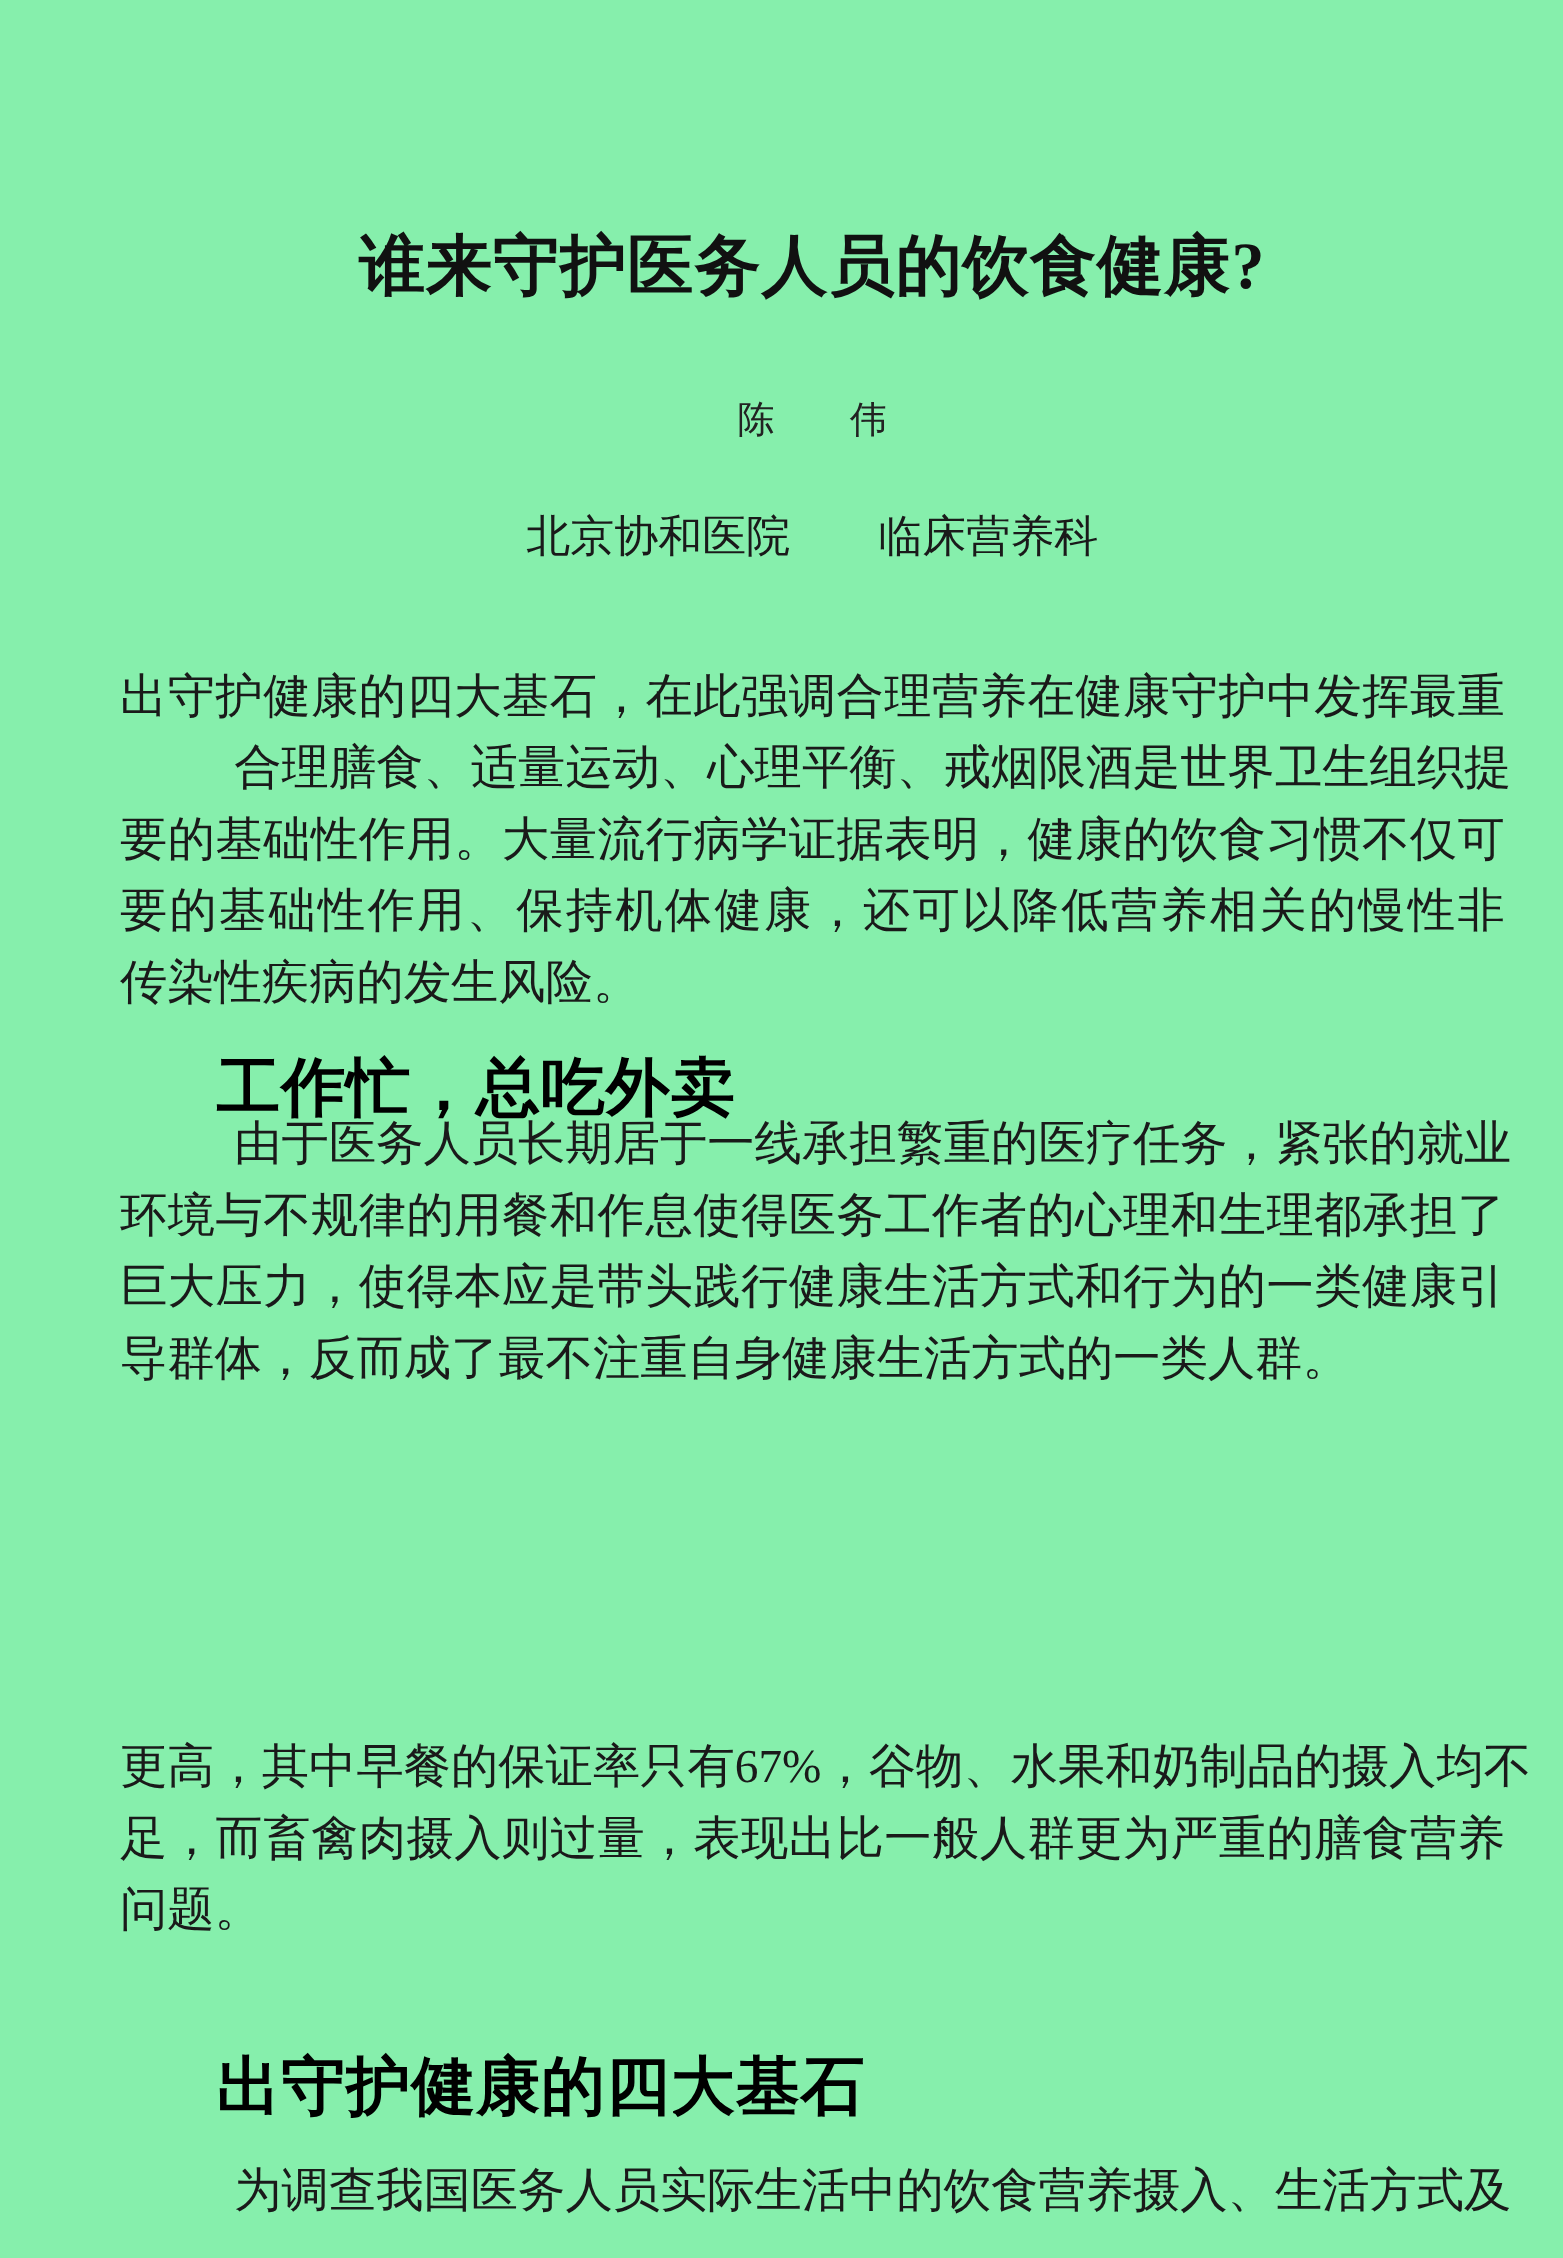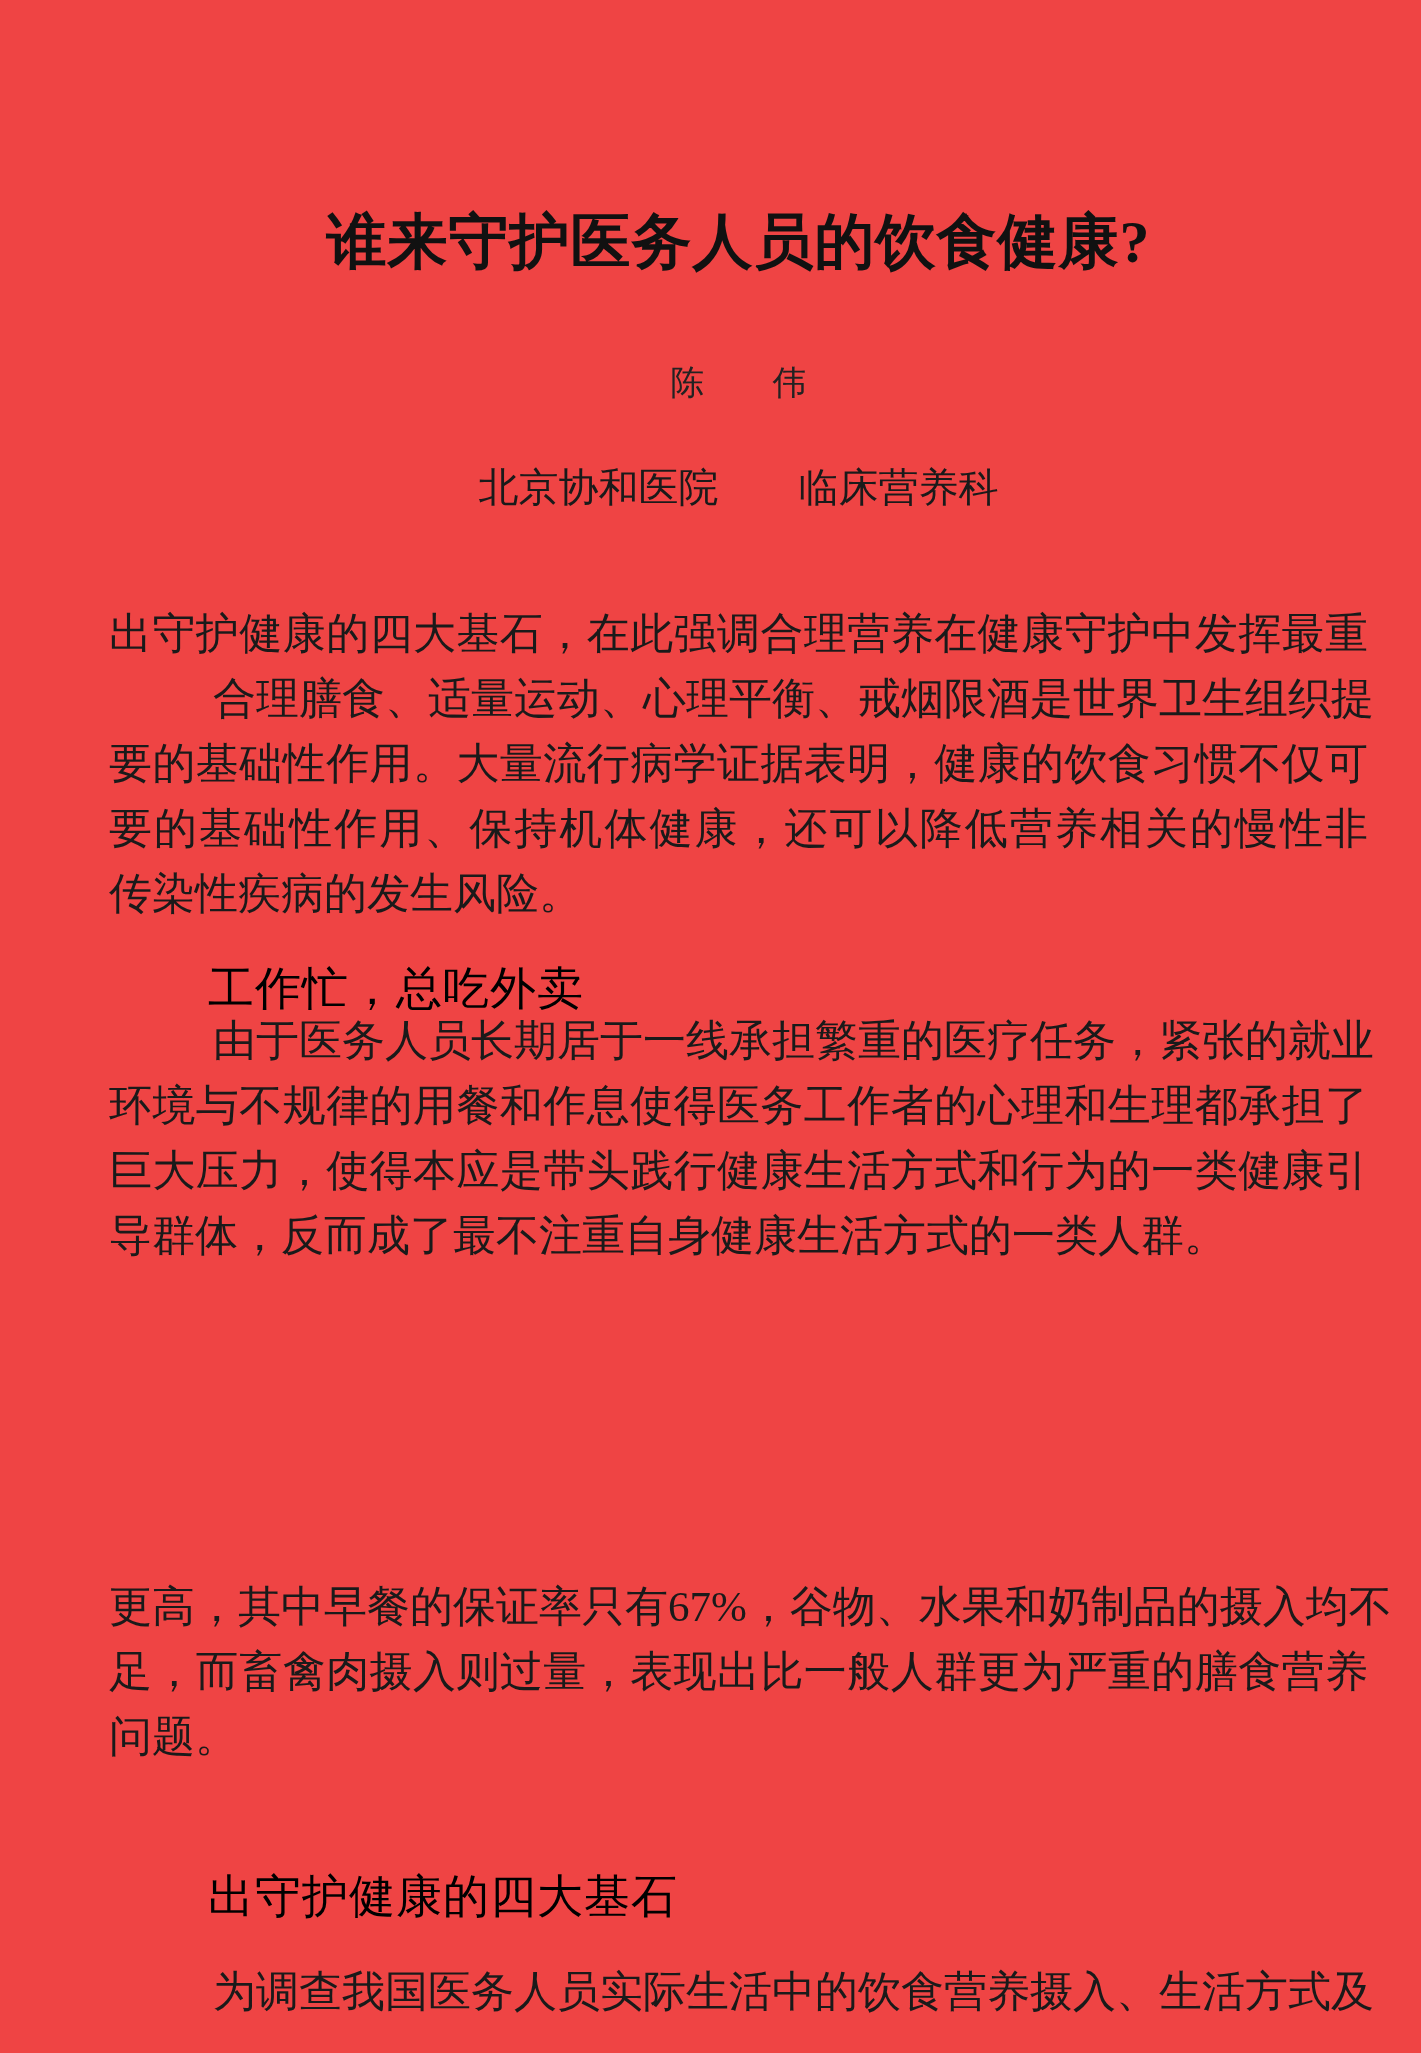--- a/index.html
+++ b/index.html
@@ -5,21 +5,21 @@
   html, body {
     margin: 0;
     padding: 0;
     background: #e8e8e8;
   }
   .page {
     position: relative;
     width: 1421px;
     height: 2053px;
     margin: 0 auto;
-    background: #ef4444;
+    background: #86efac;
     color: #1a1a1a;
     font-family: "Liberation Serif", "DejaVu Serif", serif;
     overflow: hidden;
   }
   .article-title {
     position: absolute;
     left: 109px;
     width: 1259px;
     top: 204px;
     font-size: 60px;
@@ -67,27 +67,27 @@
   }
   .bodyline.indent {
     padding-left: 104px;
     width: 1155px;
   }
   .bodyline.lastline {
     text-align-last: left;
   }
   .section-heading {
     position: absolute;
-    left: 104px;
+    left: 93px;
     width: 1259px;
     padding-left: 104px;
     box-sizing: border-box;
-    font-size: 46px;
+    font-size: 58px;
     line-height: 60px;
-    font-weight: normal;
+    font-weight: bold;
     color: #000000;
     font-family: "Liberation Serif", "DejaVu Serif", serif;
     letter-spacing: 1px;
   }
   #p1 { top: 601px; }
   #h1 { top: 959px; }
   #p2 { top: 1008px; }
   #p3 { top: 1314px; }
   #p4 { top: 1574px; }
   #h2 { top: 1867px; }

